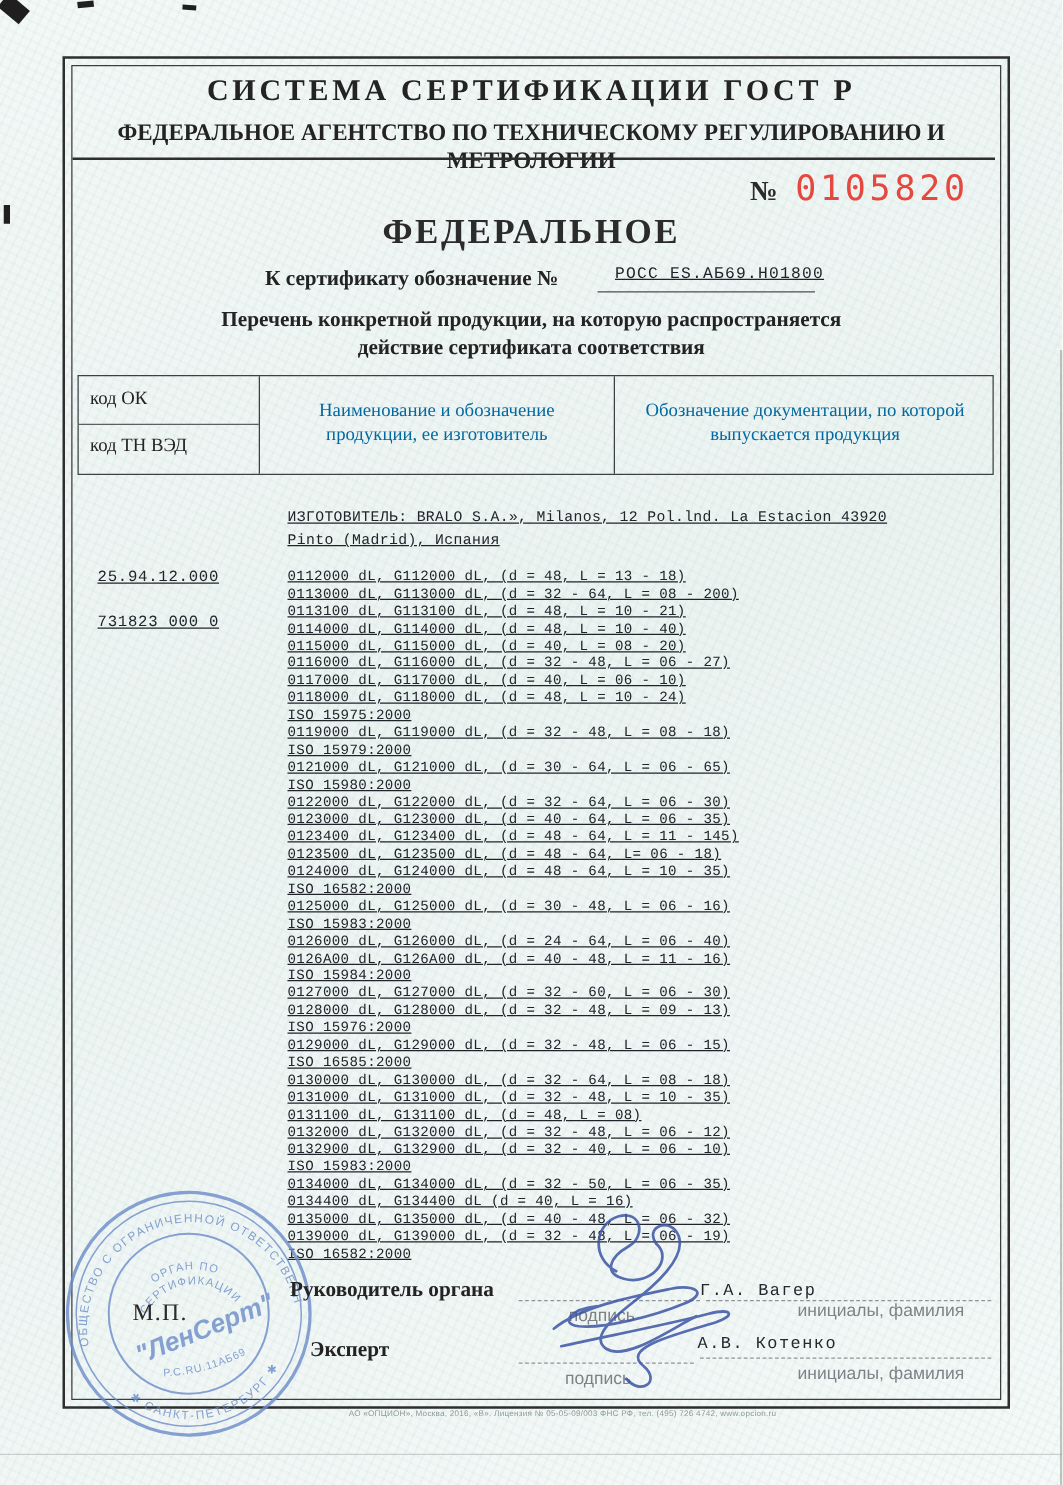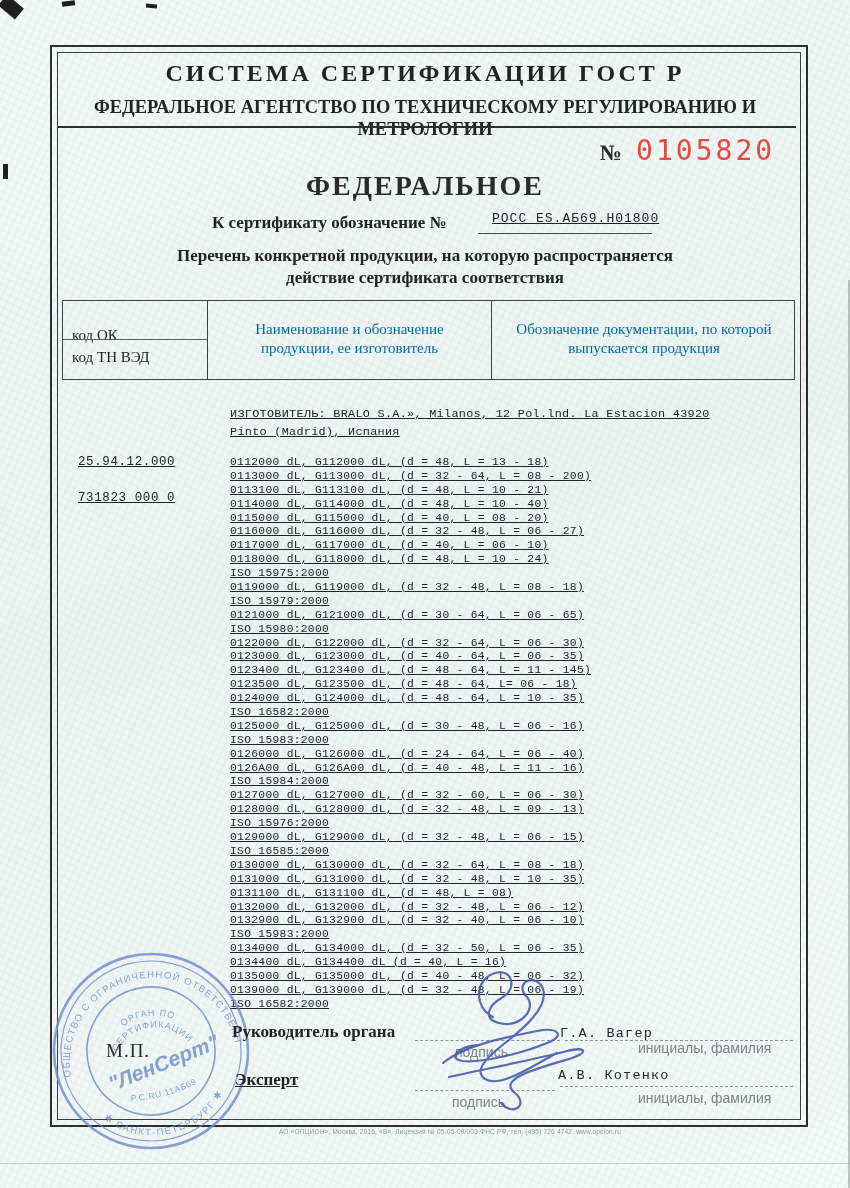--- a/index.html
+++ b/index.html
@@ -72,21 +72,21 @@
 
 <div class="abs bold-serif" style="left:212px;top:213px;font-size:17px;">К сертификату обозначение №</div>
 <div class="abs mono cert-value" style="left:492px;top:211px;">РОСС ES.АБ69.Н01800</div>
 <div class="underline" style="left:478px;top:233px;width:174px;"></div>
 
 <div class="abs desc" style="left:60px;top:246px;width:730px;">Перечень конкретной продукции,  на которую распространяется</div>
 <div class="abs desc" style="left:60px;top:268px;width:730px;">действие сертификата соответствия</div>
 
 <div class="table-box">
   <div class="tcol1">
-    <div class="abs tcell" style="left:9px;top:26px;">код ОК</div>
+    <div class="abs tcell" style="left:9px;top:10px;">код ОК</div>
     <div class="split"></div>
     <div class="abs tcell" style="left:9px;top:48px;">код ТН ВЭД</div>
   </div>
   <div class="thead" style="left:160px;top:19px;width:253px;">Наименование и обозначение продукции, ее изготовитель</div>
   <div class="tdiv2"></div>
   <div class="thead" style="left:445px;top:19px;width:272px;">Обозначение документации, по которой выпускается продукция</div>
 </div>
 
 <div class="abs mono" style="left:78px;top:455px;font-size:12.5px;letter-spacing:.6px;">25.94.12.000</div>
 <div class="abs mono" style="left:78px;top:491px;font-size:12.5px;letter-spacing:.6px;">731823 000 0</div>
@@ -120,21 +120,21 @@
 </svg>
 <div class="abs mp" style="left:106px;top:1040px;">М.П.</div>
 
 <div class="abs sig-label" style="left:232px;top:1022px;">Руководитель органа</div>
 <div class="dash-line" style="left:415px;top:1040px;width:145px;"></div>
 <div class="abs tiny-label" style="left:455px;top:1044px;">подпись</div>
 <div class="abs sig-name" style="left:560px;top:1026px;">Г.А. Вагер</div>
 <div class="dash-line" style="left:565px;top:1040px;width:228px;"></div>
 <div class="abs tiny-label" style="left:638px;top:1040px;">инициалы, фамилия</div>
 
-<div class="abs sig-label" style="left:235px;top:1070px;text-decoration:underline;">Эксперт</div>
+<div class="abs sig-label" style="left:248px;top:1070px;">Эксперт</div>
 <div class="dash-line" style="left:415px;top:1090px;width:140px;"></div>
 <div class="abs tiny-label" style="left:452px;top:1094px;">подпись</div>
 <div class="abs sig-name" style="left:558px;top:1068px;">А.В. Котенко</div>
 <div class="dash-line" style="left:560px;top:1086px;width:233px;"></div>
 <div class="abs tiny-label" style="left:638px;top:1090px;">инициалы, фамилия</div>
 
 <svg width="210" height="160" viewBox="0 0 210 160" style="position:absolute;left:415px;top:965px;">
   <g fill="none" stroke="#3d55a5" stroke-width="2.2" opacity=".85" stroke-linecap="round">
     <path d="M78,52 C58,42 60,14 80,8 C98,3 102,24 88,32 C72,41 68,54 84,58 C106,64 124,42 110,30"></path>
     <path d="M110,30 C100,16 122,8 128,24 C134,42 108,64 90,78 C72,92 58,106 70,114 C86,124 122,98 142,88"></path>

